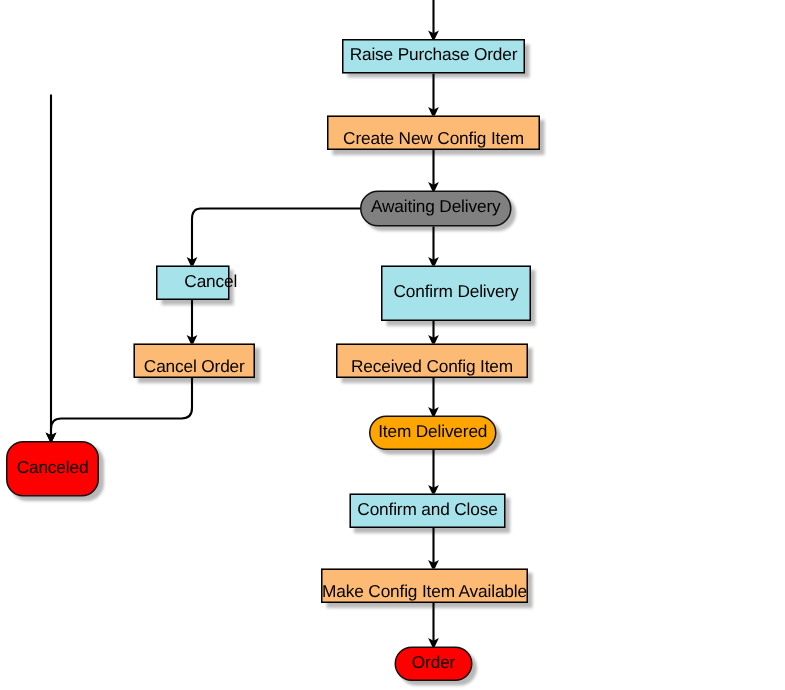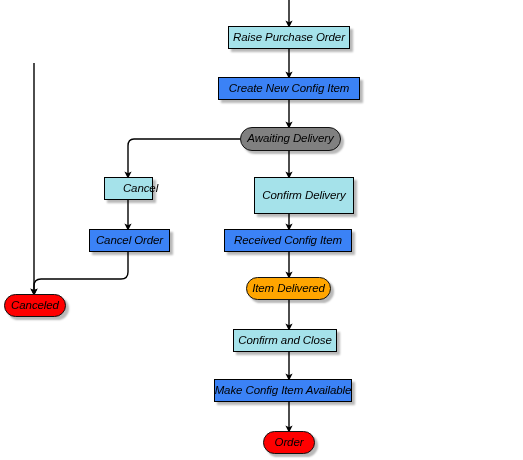--- a/index.html
+++ b/index.html
@@ -33,27 +33,27 @@
     align-items: center;
     justify-content: center;
     border: 1px solid #000000;
     color: #000000;
     font-size: 11.5px;
     line-height: 1;
     white-space: nowrap;
     letter-spacing: -0.1px;
     box-shadow: 3px 3px 2px rgba(0, 0, 0, 0.28);
     z-index: 2;
-    font-style: italic;
   }
   .node-action {
     background: #a5e2ea;
   }
   .node-process {
-    background: #3b82f6;
+    background: #fdba74;
+    align-items: flex-end;
   }
   .node-state-wait {
     background: #808080;
     border-radius: 13px;
     border: 1px solid #111111;
     justify-content: center;
   }
   .node-state-delivered {
     background: #ffa500;
     border-radius: 13px;
@@ -111,21 +111,21 @@
       </div>
       <div class="node node-process" style="left: 89px; top: 229px; width: 81px; height: 23px;">
         <span>Cancel Order</span>
       </div>
       <div class="node node-process" style="left: 224px; top: 229px; width: 128px; height: 23px;">
         <span>Received Config Item</span>
       </div>
       <div class="node node-state-delivered" style="left: 246px; top: 277px; width: 85px; height: 23px; border-radius: 11.5px;">
         <span>Item Delivered</span>
       </div>
-      <div class="node node-state-end" style="left: 4px; top: 294px; width: 62px; height: 23px; border-radius: 11.5px;">
+      <div class="node node-state-end" style="left: 4px; top: 294px; width: 62px; height: 37px; border-radius: 11.5px;">
         <span>Canceled</span>
       </div>
       <div class="node node-action" style="left: 233px; top: 329px; width: 104px; height: 23px;">
         <span>Confirm and Close</span>
       </div>
       <div class="node node-process" style="left: 214px; top: 379px; width: 138px; height: 23px;">
         <span>Make Config Item Available</span>
       </div>
       <div class="node node-state-end" style="left: 263px; top: 431px; width: 52px; height: 23px; border-radius: 11.5px;">
         <span>Order</span>

